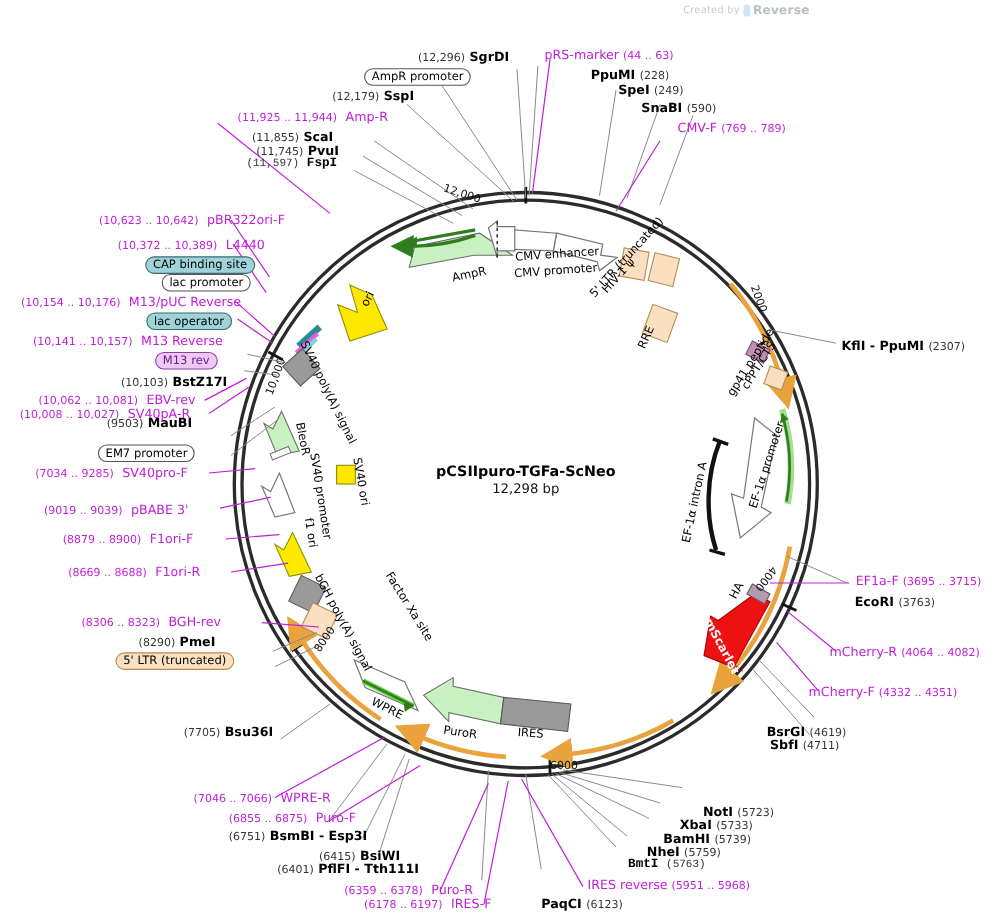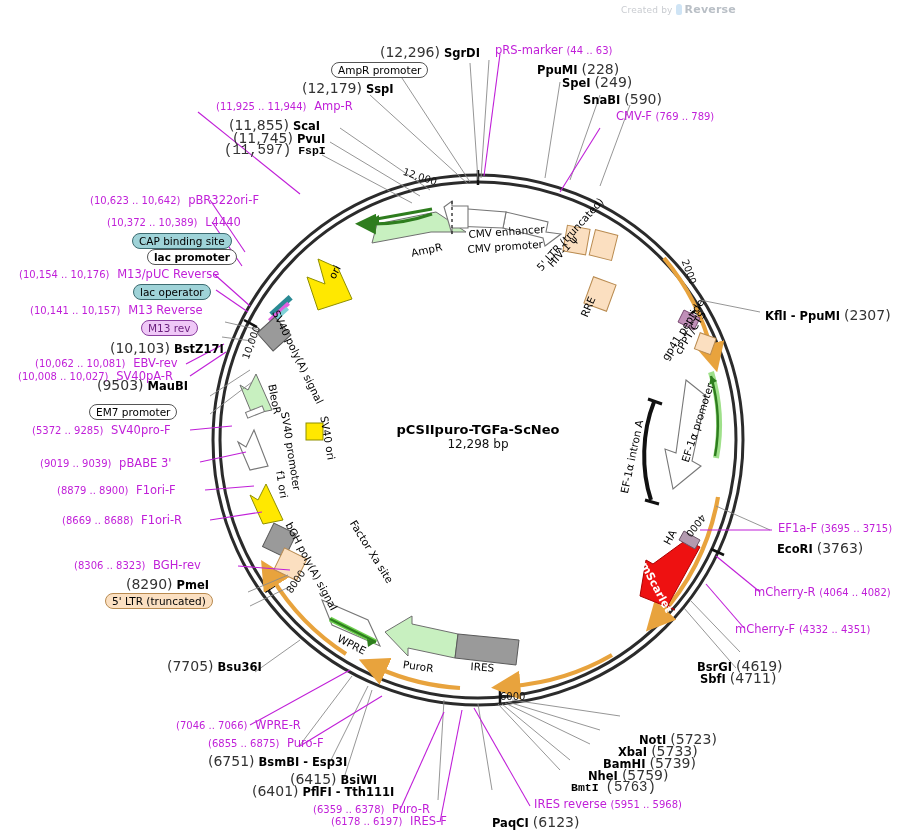--- a/index.html
+++ b/index.html
@@ -12,21 +12,21 @@
   
   .watermark{position:absolute;right:8px;top:3px;display:flex;align-items:center;
              gap:3px;font-size:9px;color:#c9ccd1;letter-spacing:.2px;}
   .watermark .sg{font-size:11px;color:#b9bfc6;font-weight:600;}
   .wm-logo{display:inline-block;width:6px;height:11px;background:#cfe4f5;
            border-radius:3px 3px 2px 2px;}
 
   
   .lab{position:absolute;white-space:nowrap;line-height:1.05;}
   .enz{font-size:11.5px;color:#000;font-weight:bold;}
-  .enz .pos{font-weight:normal;font-size:14px;color:#333;}
+  .enz .pos{font-weight:normal;font-size:10px;color:#333;}
   .prm{font-size:11.5px;color:#c01fd8;font-weight:normal;}
   .prm .pos{font-size:10px;color:#c01fd8;}
   .prm.lead .pos{margin-right:4px;}
 
   
   .boxlab{position:absolute;white-space:nowrap;font-size:10.5px;
           border:1px solid #555;border-radius:8px;padding:1px 6px;background:#fff;color:#000;}
   .boxlab.teal{background:#9fd3d8;border-color:#3c6b70;}
   .boxlab.violet{background:#efc8f7;border-color:#8b3fa0;color:#6a1f7d;}
   .boxlab.peach{background:#fbe0c2;border-color:#b98b50;}
@@ -242,21 +242,21 @@
   <div class="feat" style="left:672px;top:350px;transform:rotate(-58deg);">cPPT/CTS</div>
   <div class="feat" style="left:659px;top:356px;transform:rotate(-58deg);">gp41 peptide</div>
   <div class="feat" style="left:578px;top:314px;transform:rotate(-66deg);">RRE</div>
   <div class="feat" style="left:545px;top:261px;transform:rotate(-48deg);">HIV-1 ψ</div>
   <div class="feat" style="left:534px;top:265px;transform:rotate(-48deg);">5' LTR (truncated)</div>
   <div class="feat" style="left:467px;top:243px;transform:rotate(-4deg);">CMV promoter</div>
   <div class="feat" style="left:468px;top:228px;transform:rotate(-4deg);">CMV enhancer</div>
 
   <div class="boxlab" style="left:331px;top:62px;">AmpR promoter</div>
   <div class="boxlab teal" style="left:132px;top:233px;">CAP binding site</div>
-  <div class="boxlab" style="left:147px;top:249px;font-weight:bold;">lac promoter</div>
+  <div class="boxlab" style="left:147px;top:249px;">lac promoter</div>
   <div class="boxlab teal" style="left:133px;top:284px;">lac operator</div>
   <div class="boxlab violet" style="left:141px;top:320px;">M13 rev</div>
   <div class="boxlab" style="left:89px;top:404px;">EM7 promoter</div>
   <div class="boxlab peach" style="left:105px;top:593px;">5' LTR (truncated)</div>
 
   <div class="lab enz" style="left:380px;top:45px;">
     <span class="pos">(12,296)</span>
     <span>SgrDI</span>
   </div>
   <div class="lab enz" style="left:302px;top:81px;">
@@ -406,21 +406,21 @@
   </div>
   <div class="lab prm lead" style="left:57px;top:484px;">
     <span class="pos">(8879 .. 8900)</span>
     <span>F1ori-F</span>
   </div>
   <div class="lab prm lead" style="left:40px;top:457px;">
     <span class="pos">(9019 .. 9039)</span>
     <span>pBABE 3'</span>
   </div>
   <div class="lab prm lead" style="left:32px;top:424px;">
-    <span class="pos">(5372 .. 9285)</span>
+    <span class="pos">(7034 .. 9285)</span>
     <span>SV40pro-F</span>
   </div>
   <div class="lab prm lead" style="left:18px;top:370px;">
     <span class="pos">(10,008 .. 10,027)</span>
     <span>SV40pA-R</span>
   </div>
   <div class="lab prm lead" style="left:35px;top:357px;">
     <span class="pos">(10,062 .. 10,081)</span>
     <span>EBV-rev</span>
   </div>

